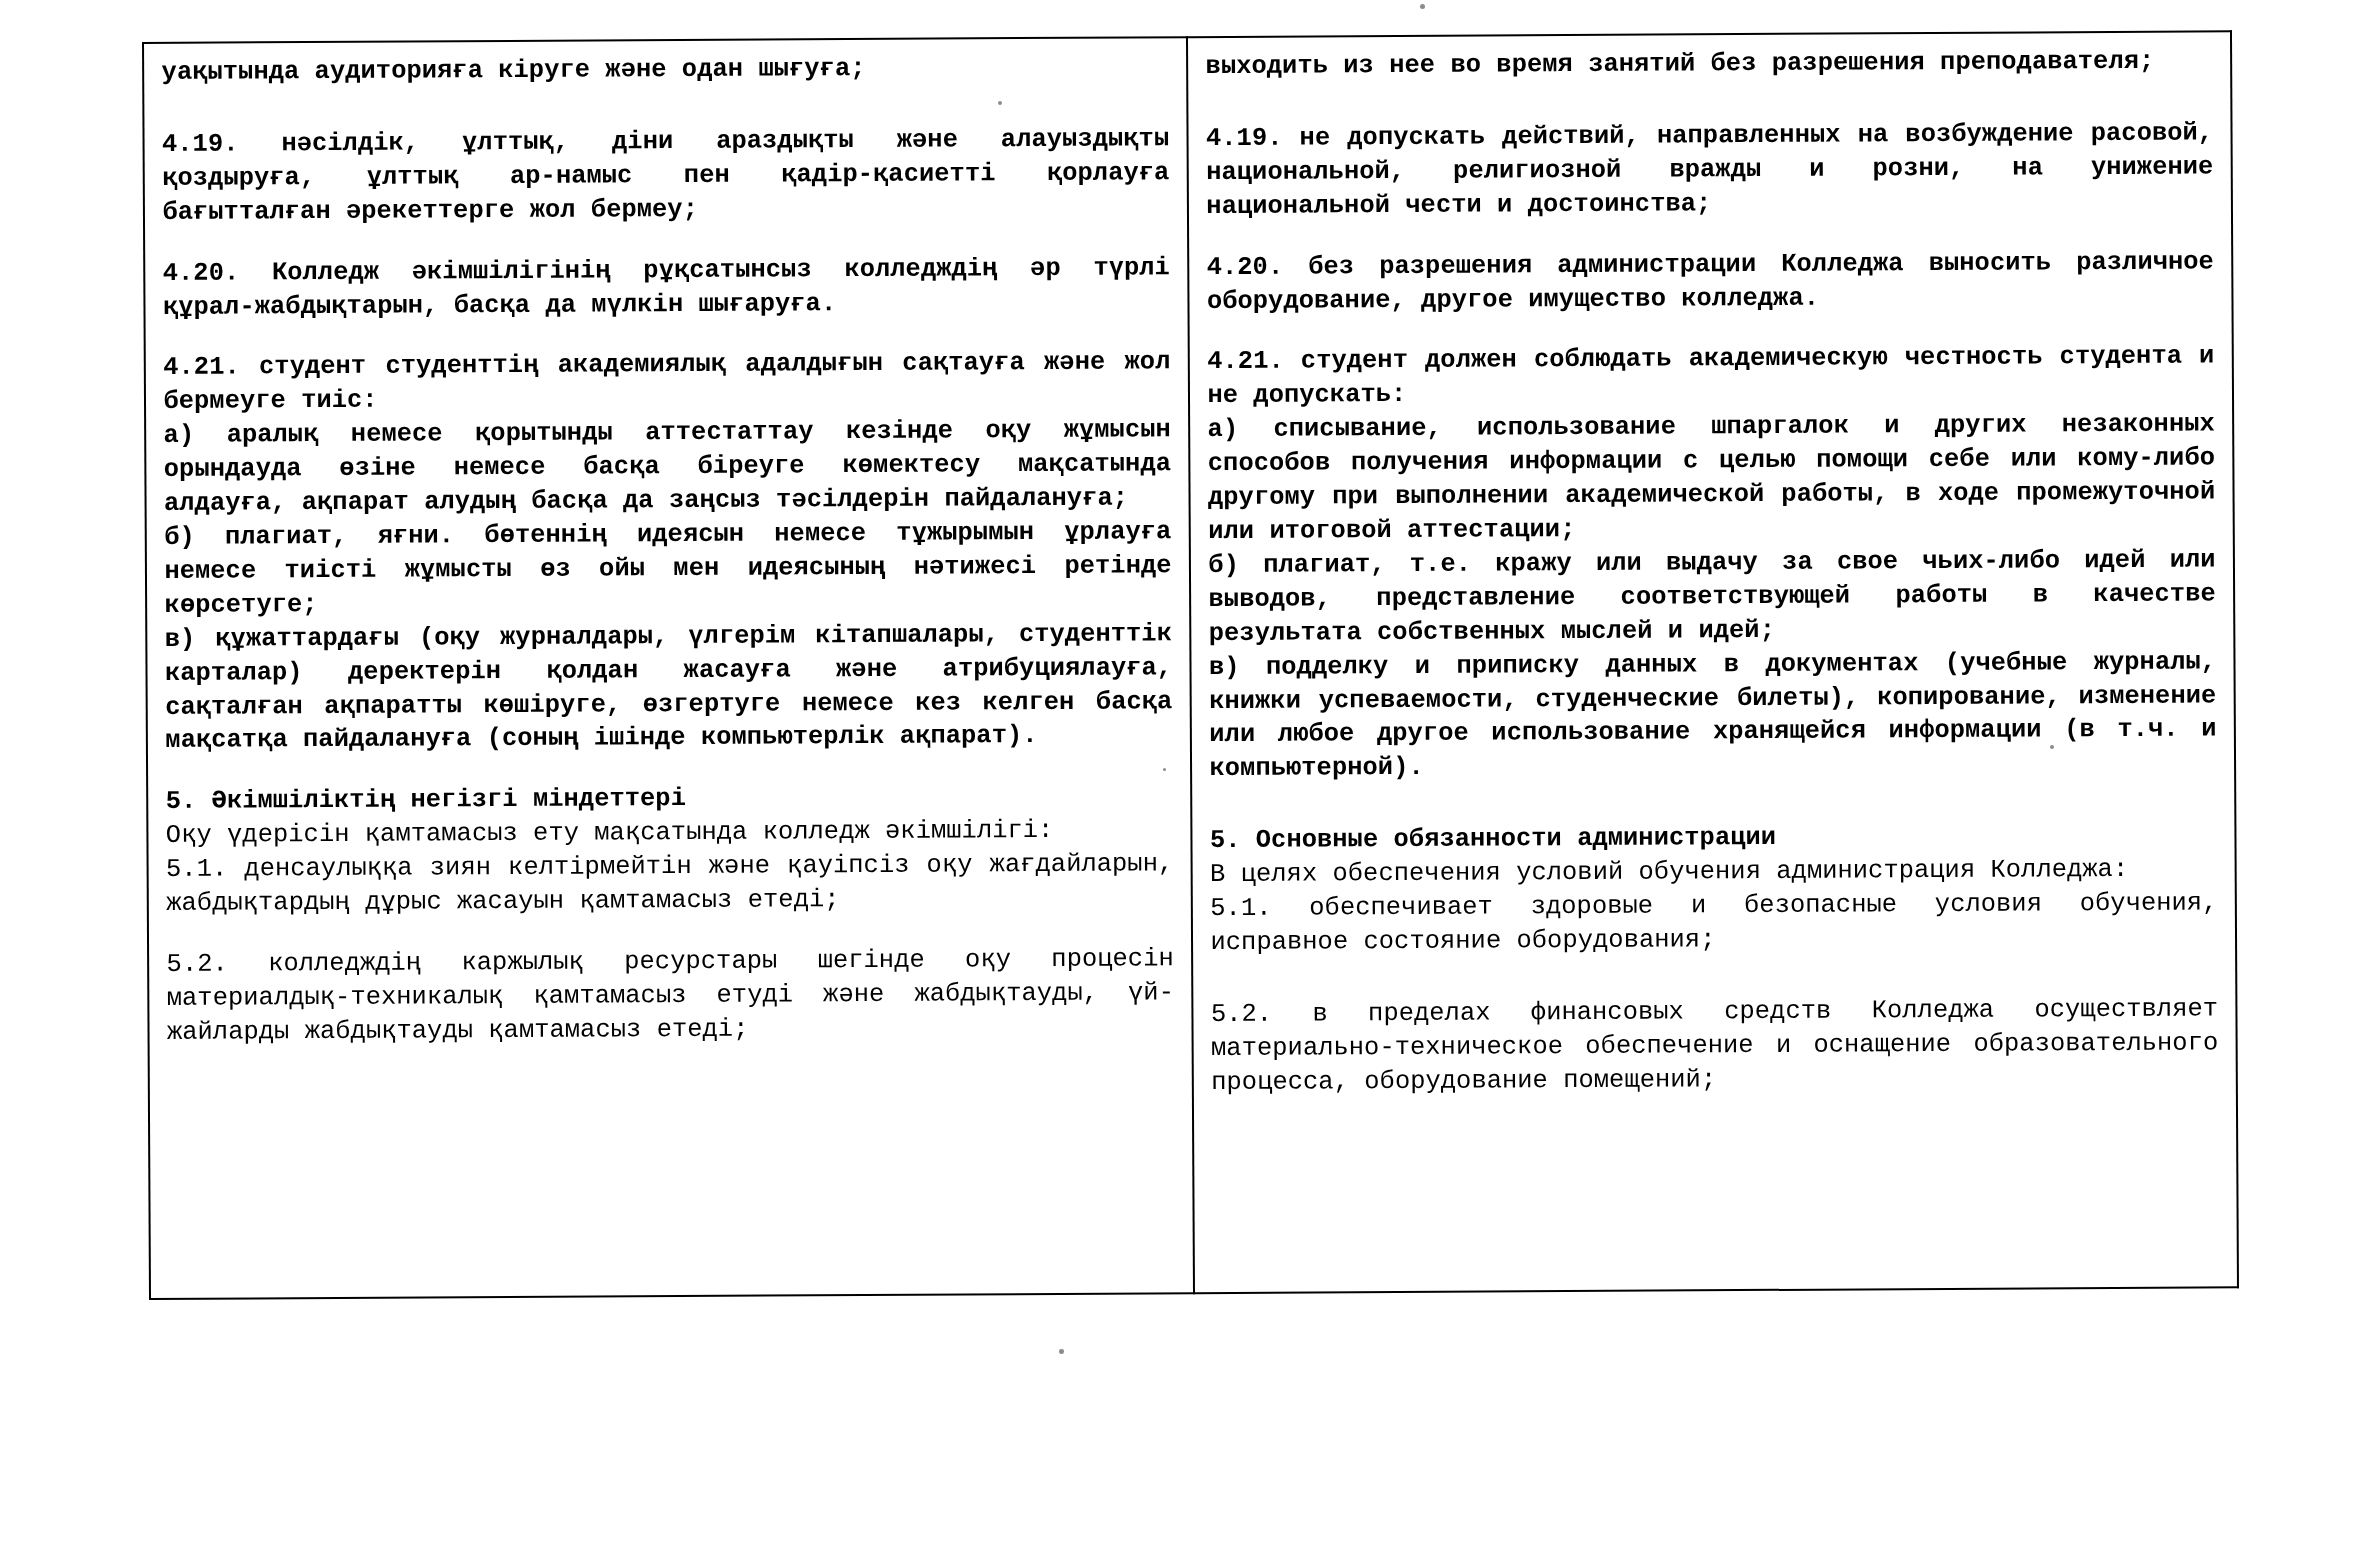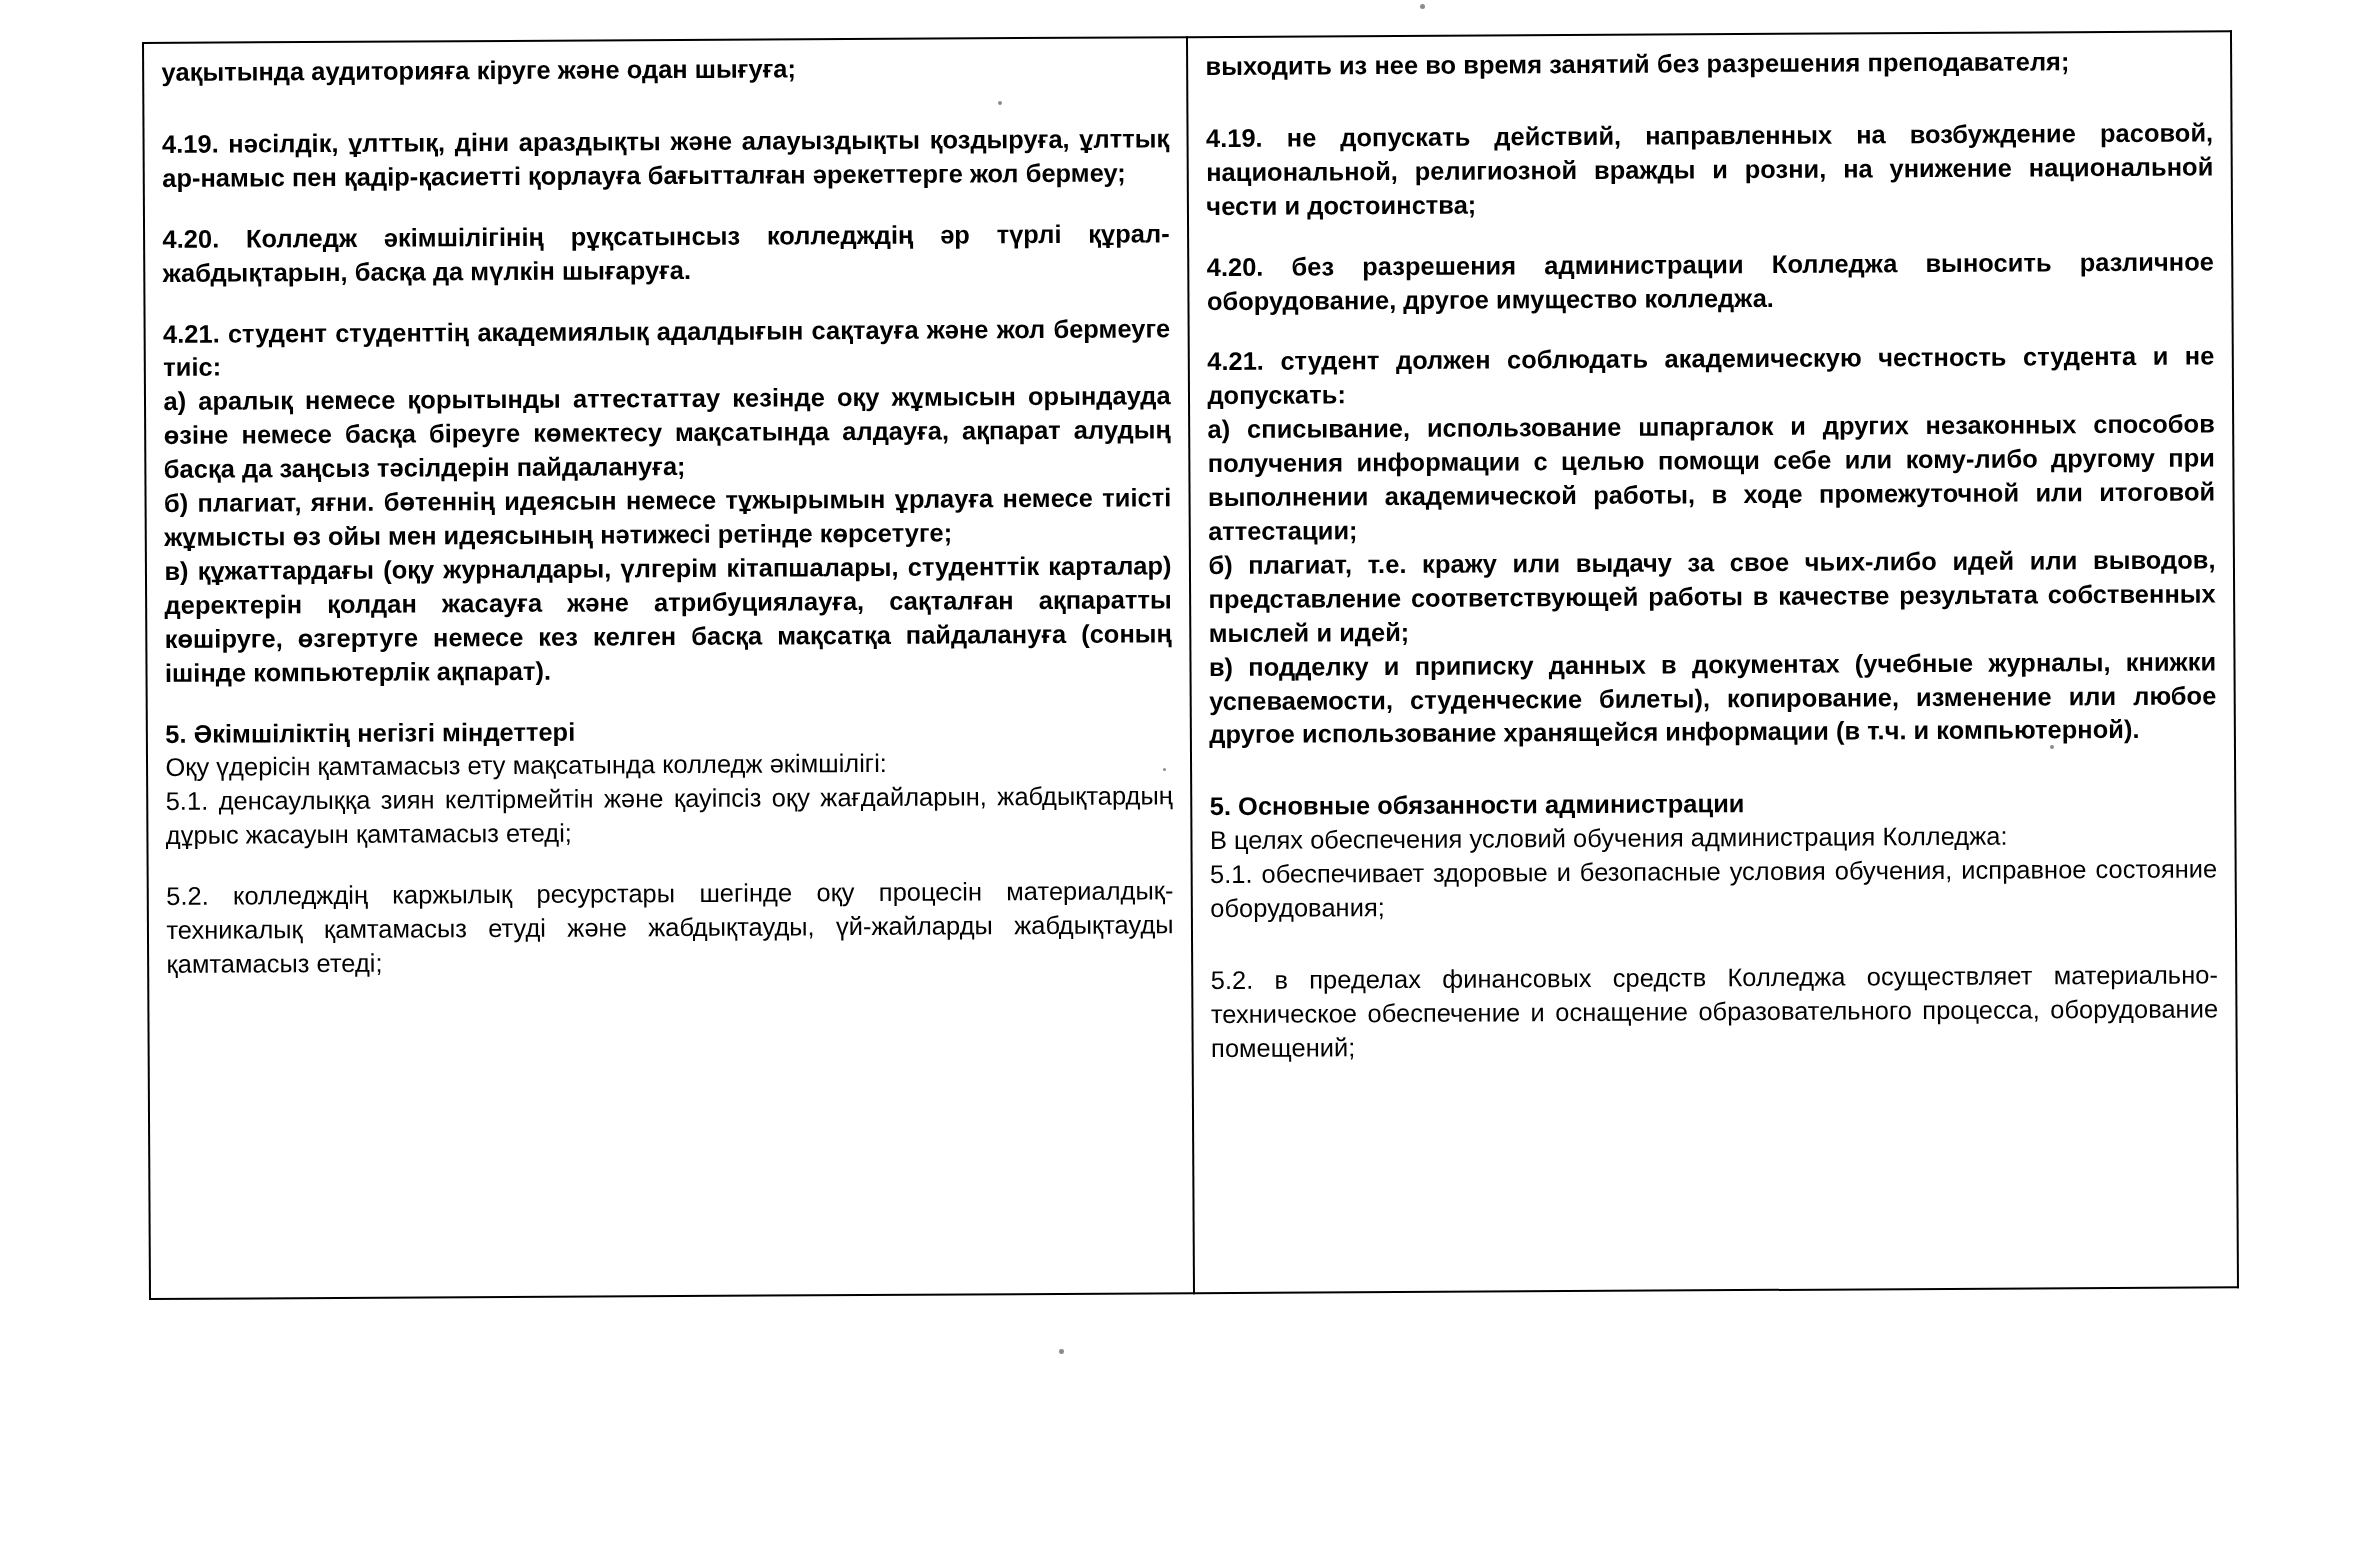--- a/index.html
+++ b/index.html
@@ -7,21 +7,21 @@
     margin: 0;
     padding: 0;
     background: #ffffff;
   }
   .page {
     position: relative;
     width: 2354px;
     height: 1563px;
     background: #ffffff;
     overflow: hidden;
-    font-family: Liberation Sans, sans-serif;
+    font-family: Liberation Mono, monospace;
     color: #000000;
   }
   
   .table-wrap {
     position: absolute;
     left: 142px;
     top: 42px;
     width: 2090px;
     height: 1258px;
     transform: rotate(-0.32deg);

